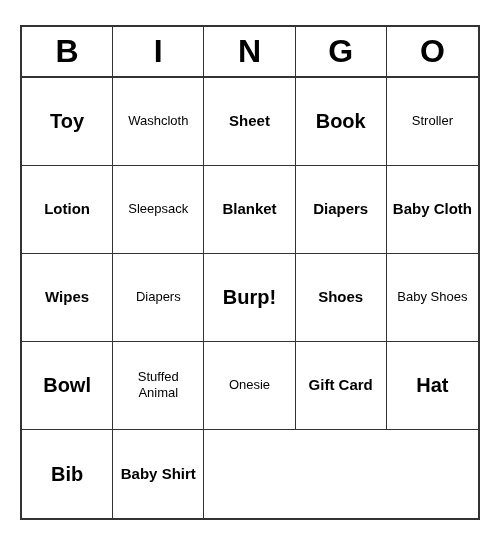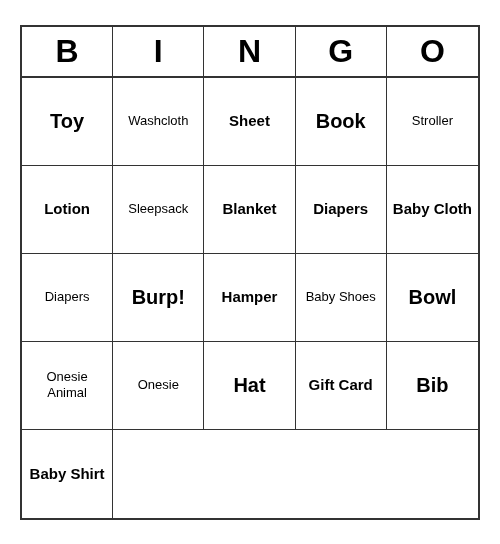--- a/index.html
+++ b/index.html
@@ -95,25 +95,26 @@
   <div class="bingo-cell large-text">Toy</div>
       <div class="bingo-cell small-text">Washcloth</div>
       <div class="bingo-cell medium-text">Sheet</div>
       <div class="bingo-cell large-text">Book</div>
       <div class="bingo-cell small-text">Stroller</div>
       <div class="bingo-cell medium-text">Lotion</div>
       <div class="bingo-cell small-text">Sleepsack</div>
       <div class="bingo-cell medium-text">Blanket</div>
       <div class="bingo-cell medium-text">Diapers</div>
       <div class="bingo-cell medium-text">Baby Cloth</div>
+      <div class="bingo-cell medium-text">Wipes</div>
       <div class="bingo-cell small-text">Diapers</div>
       <div class="bingo-cell large-text">Burp!</div>
-      <div class="bingo-cell medium-text">Hamper</div>
+      <div class="bingo-cell medium-text">Shoes</div>
       <div class="bingo-cell small-text">Baby Shoes</div>
       <div class="bingo-cell large-text">Bowl</div>
-      <div class="bingo-cell small-text">Onesie Animal</div>
+      <div class="bingo-cell small-text">Stuffed Animal</div>
       <div class="bingo-cell small-text">Onesie</div>
+      <div class="bingo-cell medium-text">Gift Card</div>
       <div class="bingo-cell large-text">Hat</div>
-      <div class="bingo-cell medium-text">Gift Card</div>
       <div class="bingo-cell large-text">Bib</div>
       <div class="bingo-cell medium-text">Baby Shirt</div>
     </div>
 </div>
 
 </body></html>

